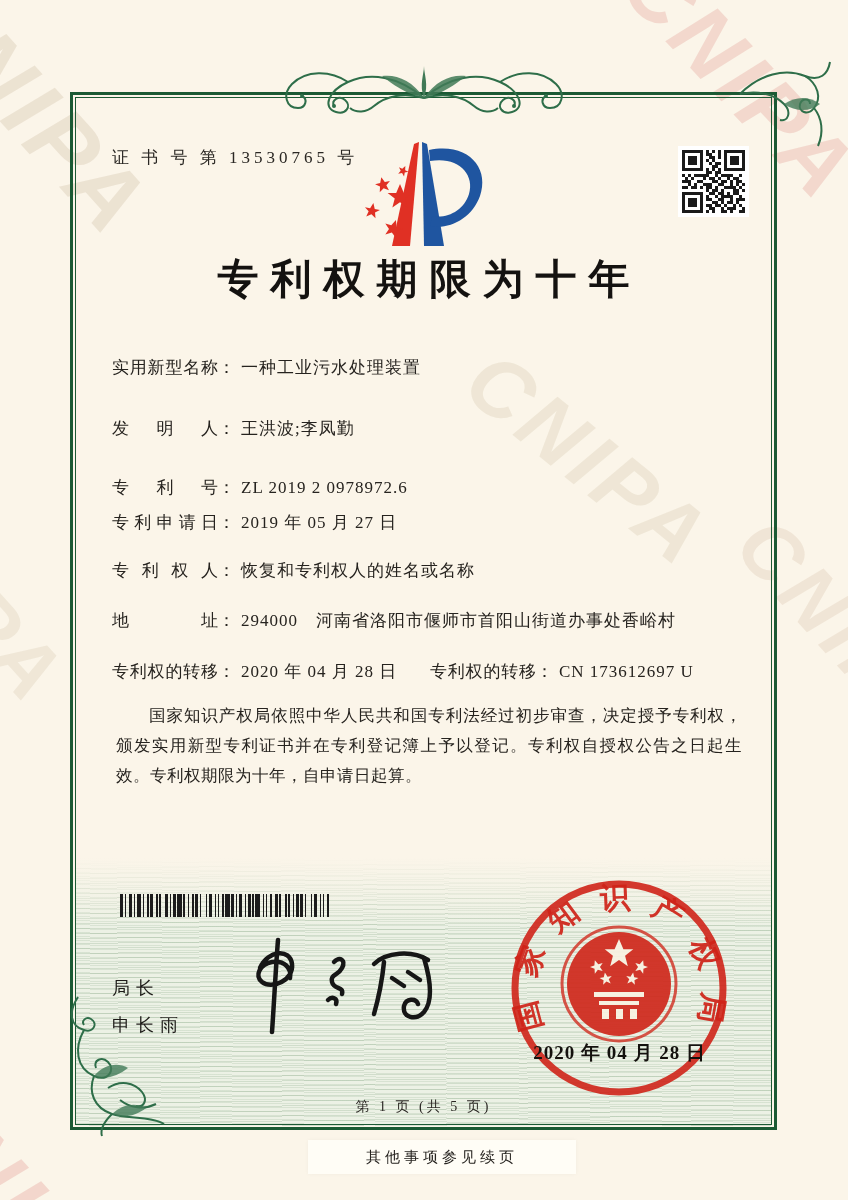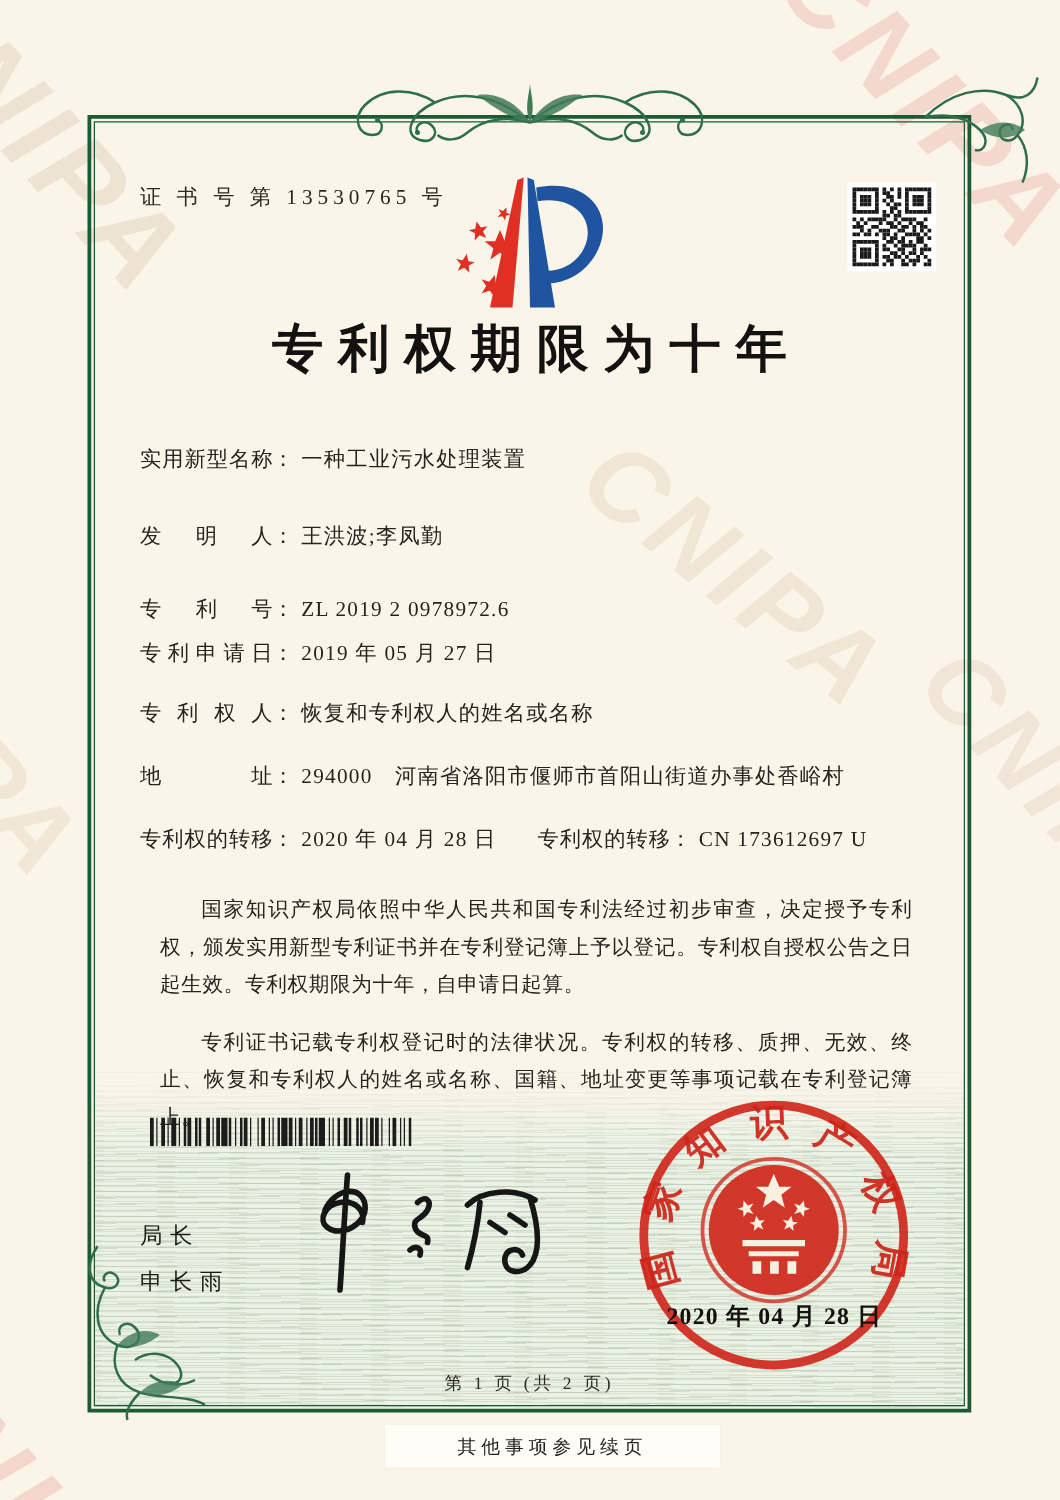--- a/index.html
+++ b/index.html
@@ -45,21 +45,21 @@
     font-size:41px;font-weight:600;letter-spacing:12px;color:#141210;text-indent:12px;
   }
   .row{position:absolute;left:112px;width:640px;font-size:17px;white-space:nowrap;}
   .flabel{display:inline-block;width:106px;text-align:justify;text-align-last:justify;vertical-align:top;}
   .fvalue{margin-left:6px;letter-spacing:1px;}
   .grant2{position:absolute;left:318px;top:0;}
   .body-text{
     position:absolute;left:112px;top:697px;width:634px;
     font-size:16.5px;line-height:30px;text-align:justify;color:#26231f;
   }
-  .body-text p{margin:16px;text-indent:2em;letter-spacing:.5px;}
+  .body-text p{margin:4px;text-indent:2em;letter-spacing:.5px;}
   .barcode{position:absolute;left:120px;top:894px;width:218px;height:23px;overflow:hidden;}
   .barcode i{position:absolute;top:0;height:23px;background:#1c1c1c;display:block;}
   .signer{position:absolute;left:112px;font-size:18px;letter-spacing:6px;color:#1d1b18;}
   .sig-svg{position:absolute;left:232px;top:934px;}
   .seal-svg{position:absolute;left:502px;top:880px;}
   .seal-date{
     position:absolute;left:502px;top:1040px;width:235px;text-align:center;
     font-size:19px;color:#14110e;letter-spacing:1px;font-weight:600;
   }
   .footer{
@@ -417,21 +417,20 @@
 </div>
 <div class="row" style="top:660px">
   <span class="flabel">专利权的转移</span><span>：</span><span class="fvalue">2020 年 04 月 28 日</span>
   <span class="grant2">
     <span class="flabel">专利权的转移</span><span>：</span><span class="fvalue">CN 173612697 U</span>
   </span>
 </div>
 
 <div class="body-text">
   <p>国家知识产权局依照中华人民共和国专利法经过初步审查，决定授予专利权，颁发实用新型专利证书并在专利登记簿上予以登记。专利权自授权公告之日起生效。专利权期限为十年，自申请日起算。</p>
-  <p>专利证书记载专利权登记时的法律状况。专利权的转移、质押、无效、终止、恢复和专利权人的姓名或名称、国籍、地址变更等事项记载在专利登记簿上。</p>
 </div>
 
 <div class="barcode">
     <i style="left: 0px; width: 3px;"></i>
     <i style="left: 4.5px; width: 1.5px;"></i>
     <i style="left: 9px; width: 3px;"></i>
     <i style="left: 13.5px; width: 1.5px;"></i>
     <i style="left: 16.5px; width: 4.5px;"></i>
     <i style="left: 22.5px; width: 1.5px;"></i>
     <i style="left: 27px; width: 1.5px;"></i>
@@ -516,16 +515,16 @@
       <rect x="97" y="121" width="40" height="4"></rect>
       <rect x="100" y="129" width="7" height="10"></rect>
       <rect x="114" y="129" width="7" height="10"></rect>
       <rect x="128" y="129" width="7" height="10"></rect>
     </g>
   </g>
 </svg>
 
 <div class="seal-date">2020 年 04 月 28 日</div>
 
-<div class="footer">第 1 页 (共 2 页)</div>
+<div class="footer">第 1 页 (共 5 页)</div>
 <div class="note-box">
   <span>其他事项参见续页</span>
 </div>
 
 </body></html>

